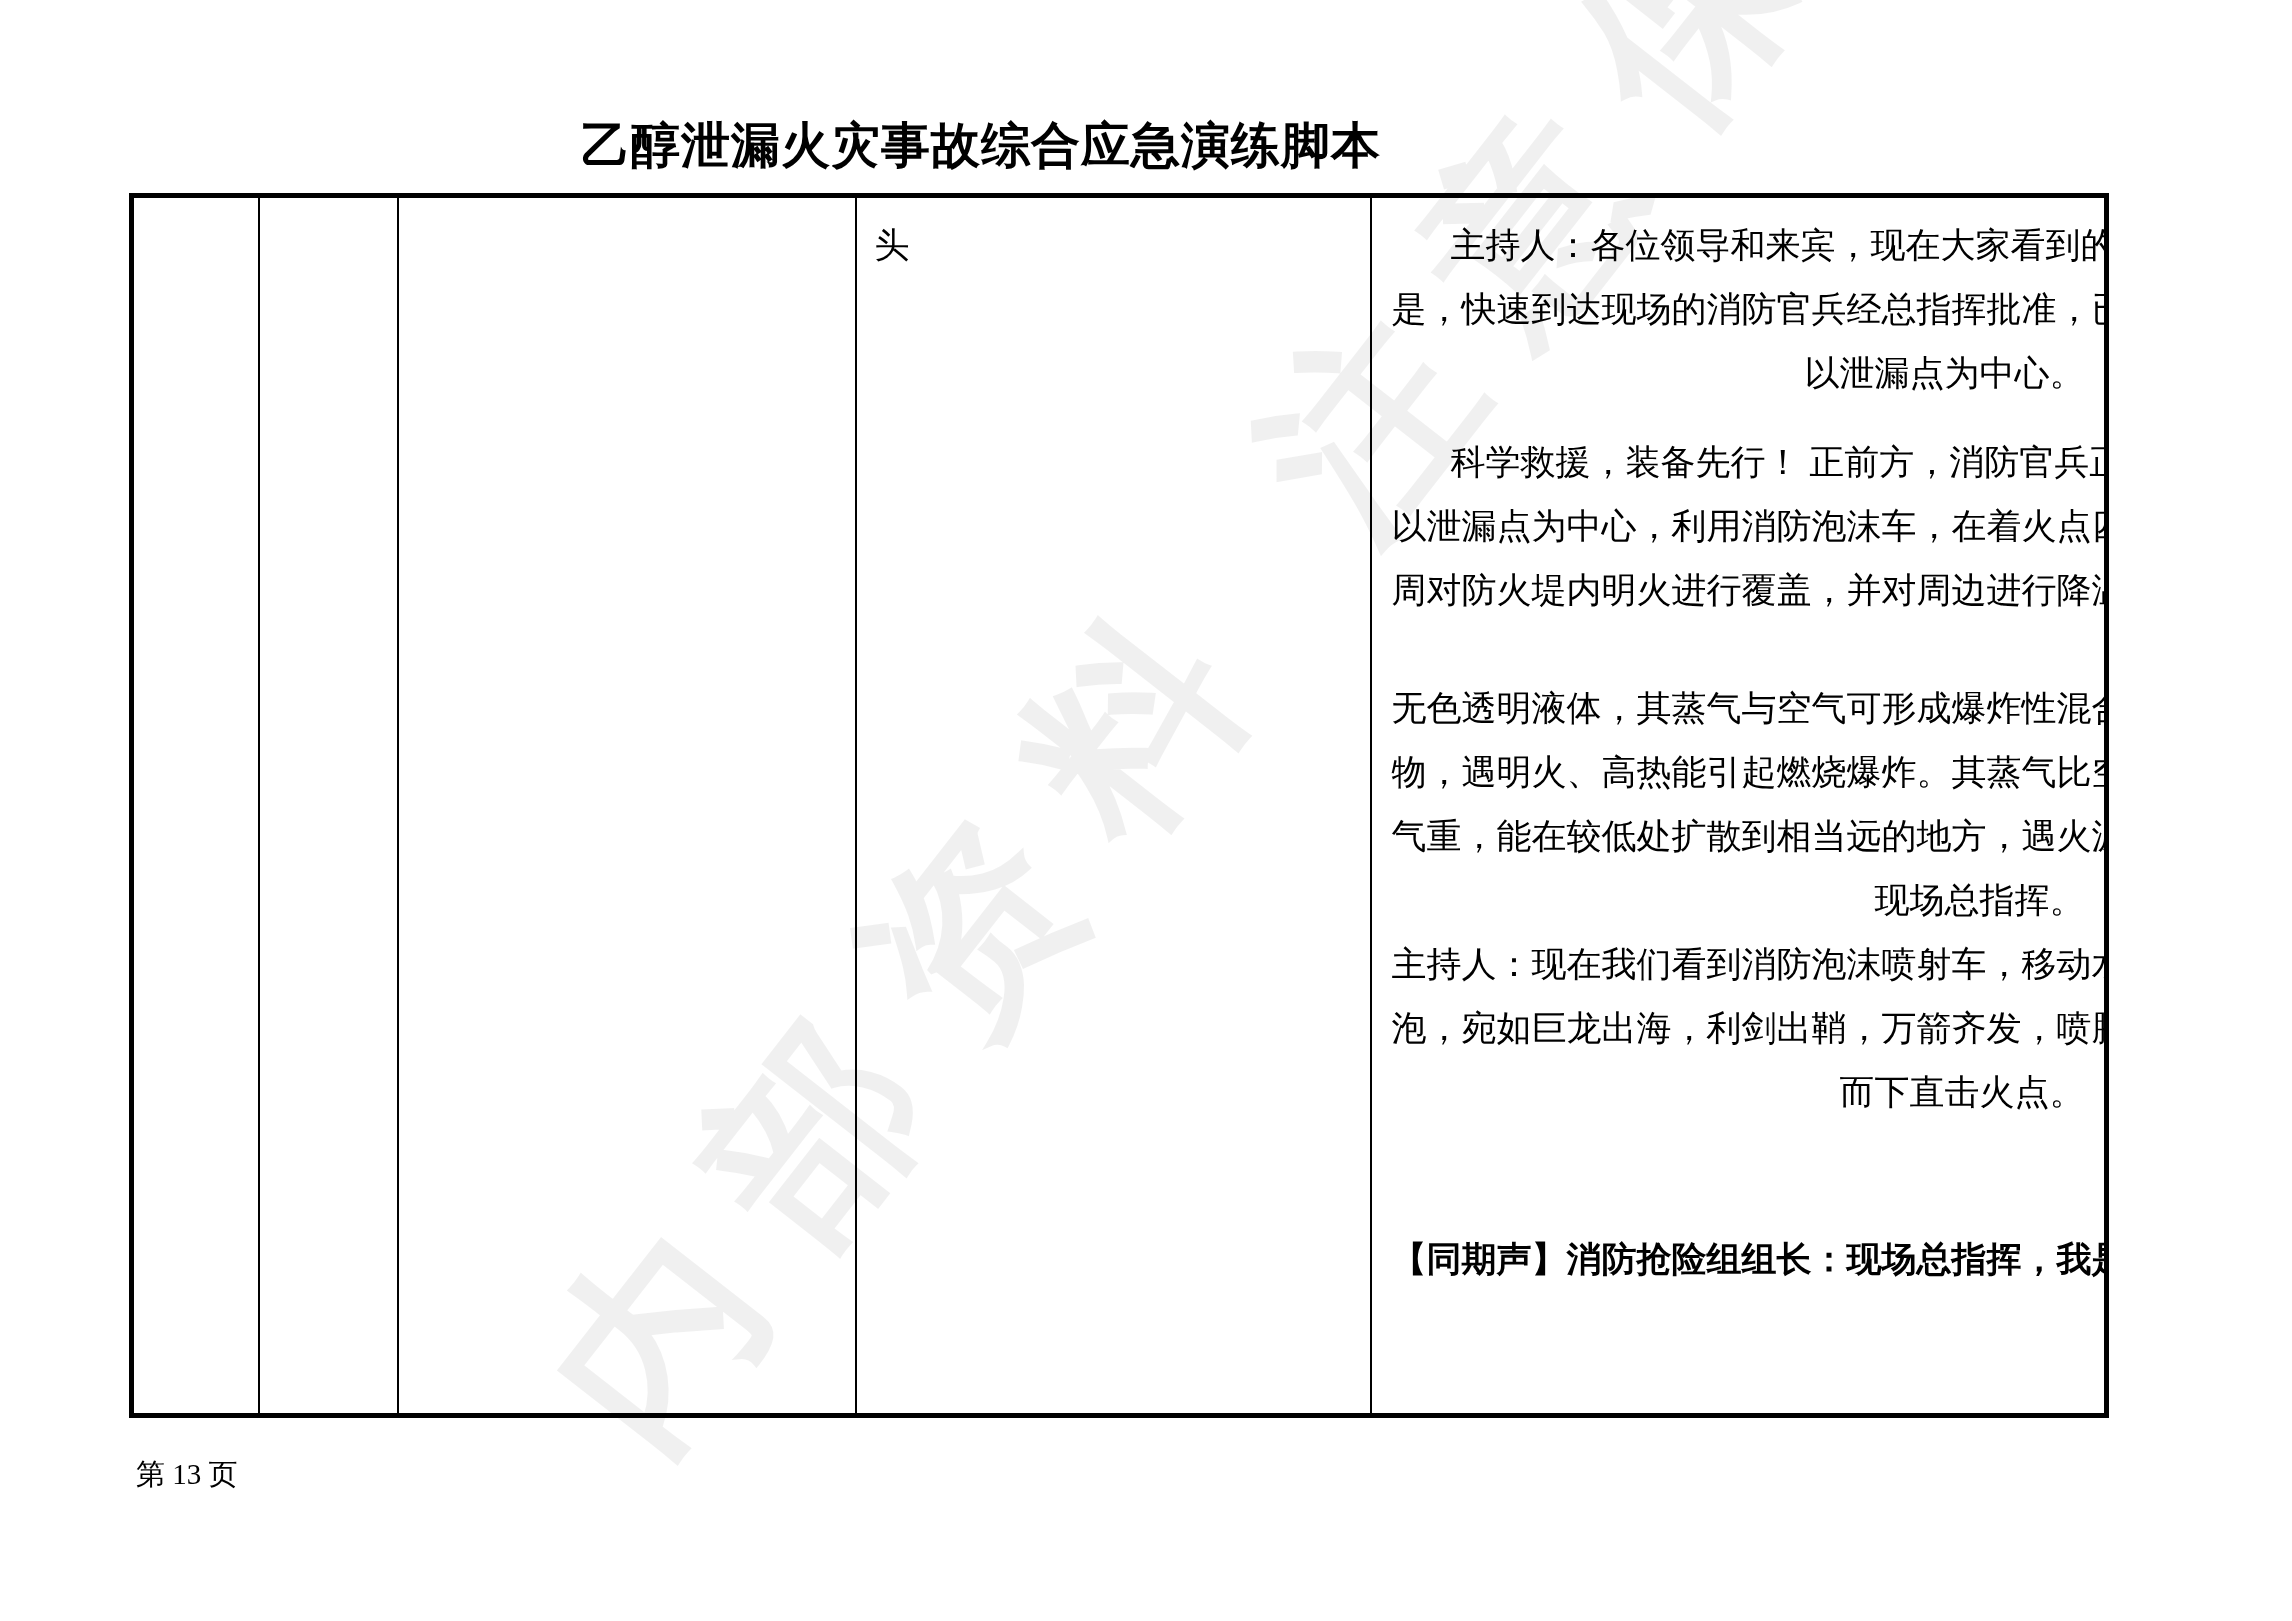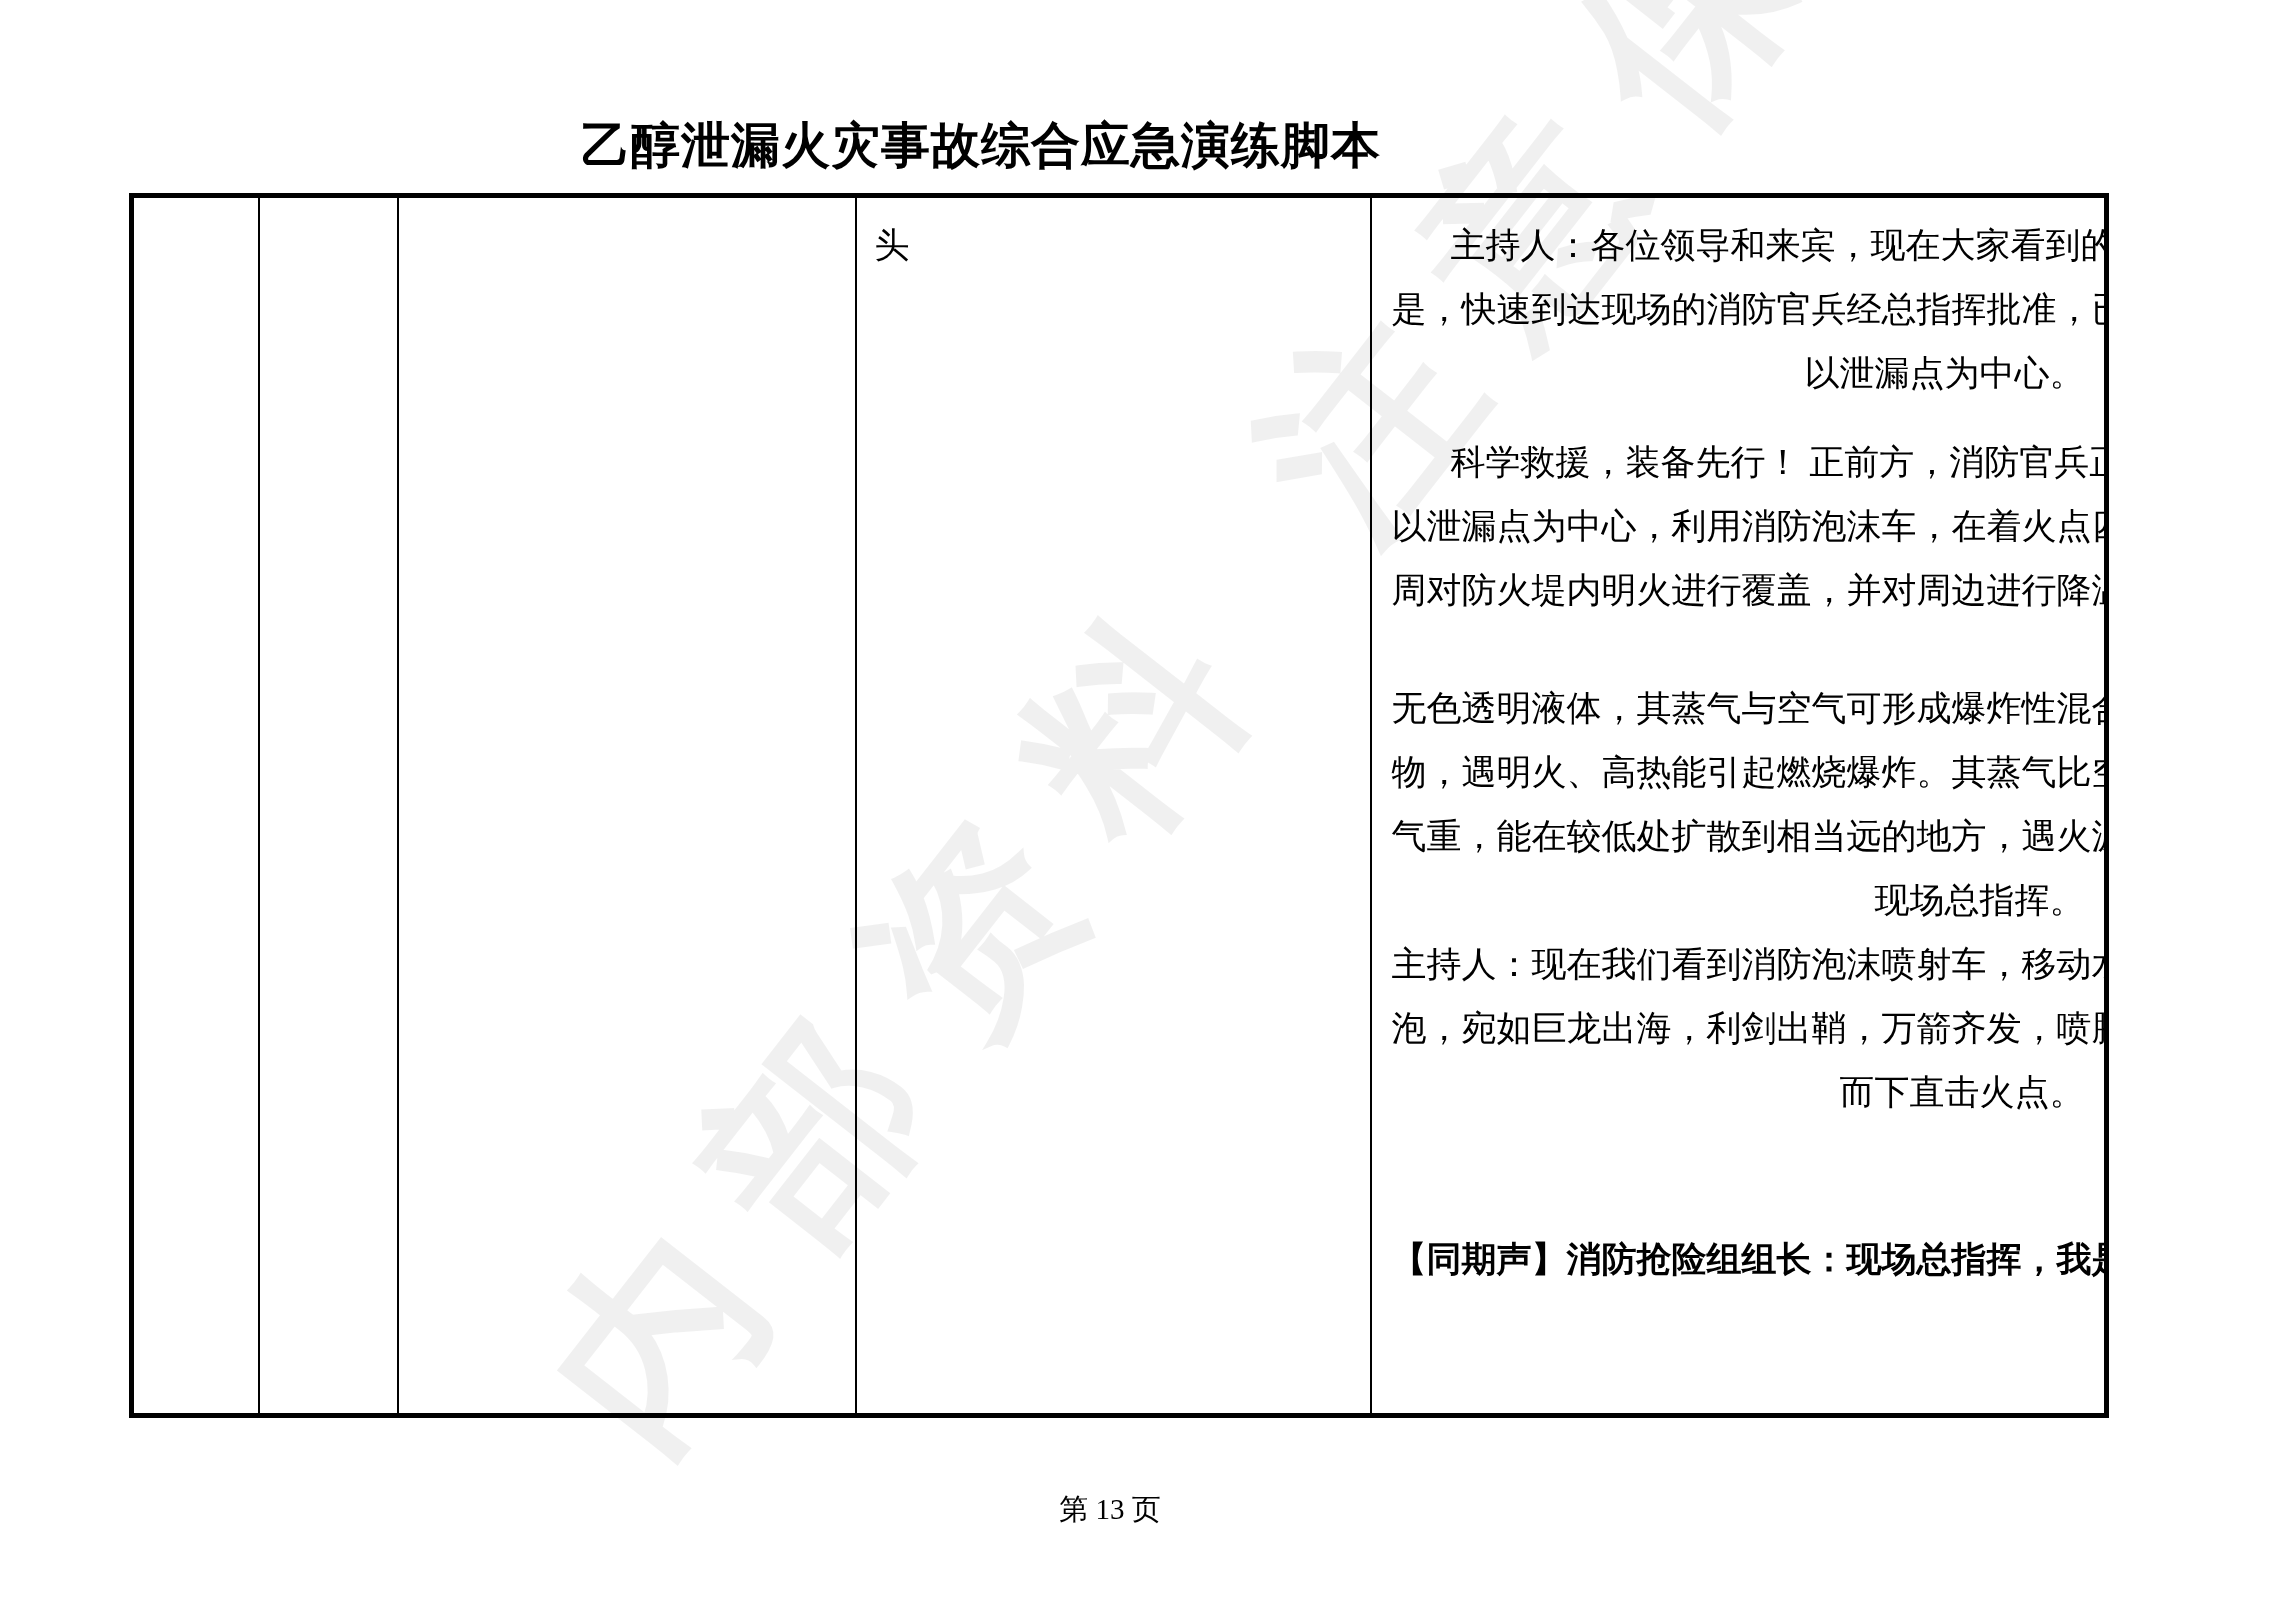--- a/index.html
+++ b/index.html
@@ -98,27 +98,25 @@
   .p1 { margin: 0 0 25.5px 0; }
   .p2 { margin: 0 0 54px 0; }
   .p3 { margin: 0; }
   .p4 { margin: 0 0 103px 0; }
   .p5 { margin: 0; font-weight: bold; }
 
   
   .page-footer {
     position: absolute;
     top: 1457px;
-    left: 120px;
+    left: 136px;
     width: 1980px;
-    text-align: center;
     font-size: 29px;
     line-height: 35px;
     z-index: 2;
-    margin-top: 35px;
   }
 </style>
 </head>
 <body>
 
 <div class="doc-title">乙醇泄漏火灾事故综合应急演练脚本</div>
 
 <div class="watermark">内部资料 注意保密</div>
 
 <div class="script-table">

